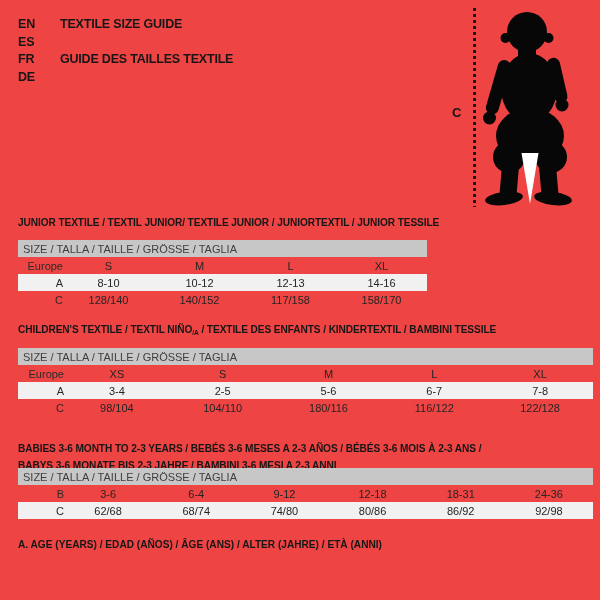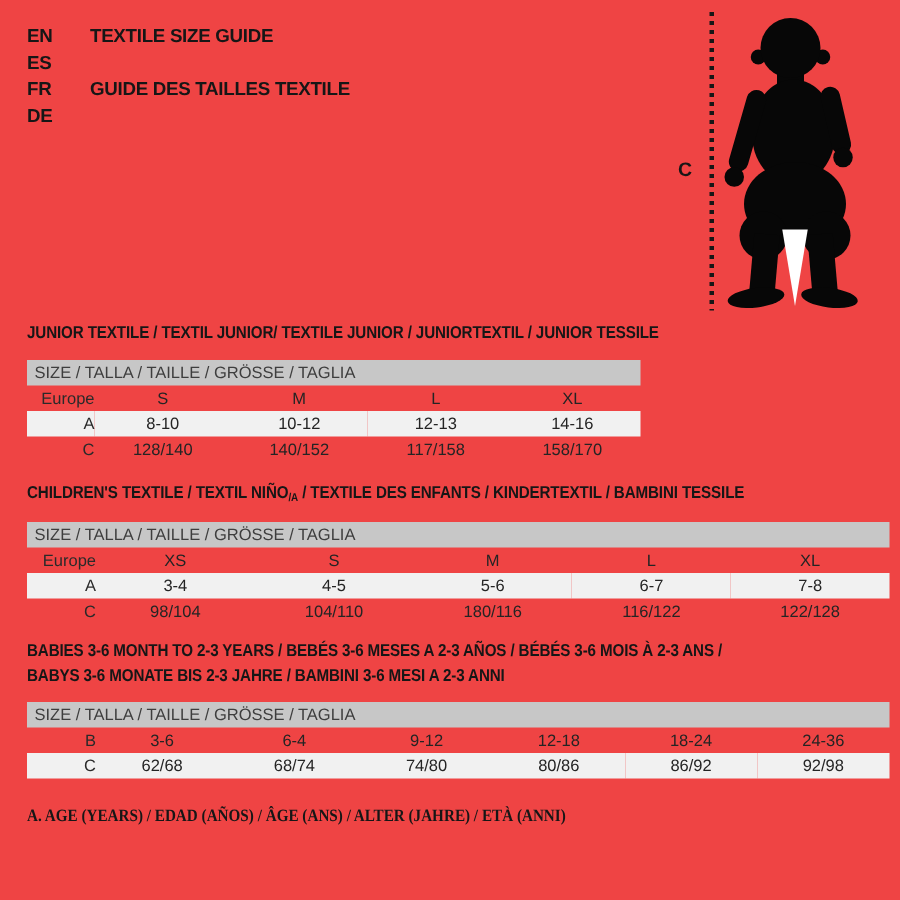--- a/index.html
+++ b/index.html
@@ -27,25 +27,25 @@
   th.bar{background:#c7c7c7;color:#3e3e3e;font-weight:400;text-align:left;padding:0 0 0 5px;height:17px;font-size:11px;}
   td{height:17px;padding:0;color:#242424;}
   td.lbl{text-align:right;padding-left:5px;color:#2a2a2a;}
   td.val{text-align:center;}
   tr.shade{background:#f1f1f1;}
   .t1{top:240px;width:409px;}
   .t2{top:348px;width:575px;}
   .t3{top:468px;width:575px;}
   .tt1{top:214px;}
   .tt2{top:321px;}
-  .tt3{top:426px;}
+  .tt3{top:440px;}
   .sub{font-size:7.5px;vertical-align:-2px;}
 
   
-  .notes{position:absolute;left:18px;top:536px;font-family:Liberation Serif, serif;}
+  .notes{position:absolute;left:18px;top:536px;}
   .note{line-height:17.2px;font-weight:700;font-size:11.5px;}
 </style>
 </head>
 <body>
 
 <div class="page">
 
   <div class="lang-list">
     <div class="lang-row">
       <span class="lang-code">EN</span>
@@ -150,21 +150,21 @@
         <td class="lbl">Europe</td>
         <td class="val">XS</td>
         <td class="val">S</td>
         <td class="val">M</td>
         <td class="val">L</td>
         <td class="val">XL</td>
       </tr>
       <tr class="shade">
         <td class="lbl">A</td>
         <td class="val">3-4</td>
-        <td class="val">4-5</td>
+        <td class="val">2-5</td>
         <td class="val">5-6</td>
         <td class="val">6-7</td>
         <td class="val">7-8</td>
       </tr>
       <tr>
         <td class="lbl">C</td>
         <td class="val">98/104</td>
         <td class="val">104/110</td>
         <td class="val">180/116</td>
         <td class="val">116/122</td>
@@ -192,21 +192,21 @@
           <th class="bar" colspan="7">SIZE / TALLA / TAILLE / GRÖSSE / TAGLIA</th>
         </tr>
     </thead>
     <tbody>
       <tr>
         <td class="lbl">B</td>
         <td class="val">3-6</td>
         <td class="val">6-4</td>
         <td class="val">9-12</td>
         <td class="val">12-18</td>
-        <td class="val">18-24</td>
+        <td class="val">18-31</td>
         <td class="val">24-36</td>
       </tr>
       <tr class="shade">
         <td class="lbl">C</td>
         <td class="val">62/68</td>
         <td class="val">68/74</td>
         <td class="val">74/80</td>
         <td class="val">80/86</td>
         <td class="val">86/92</td>
         <td class="val">92/98</td>

